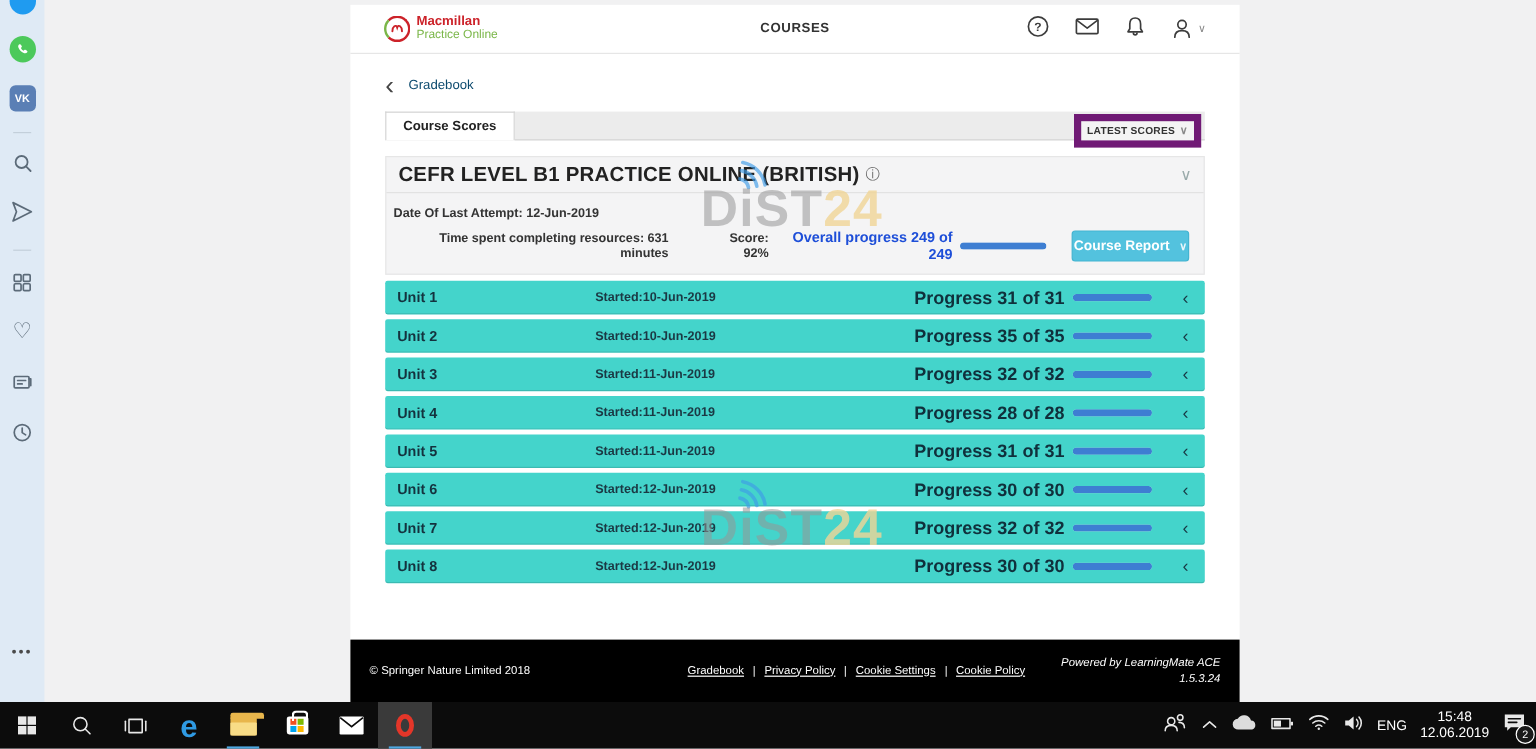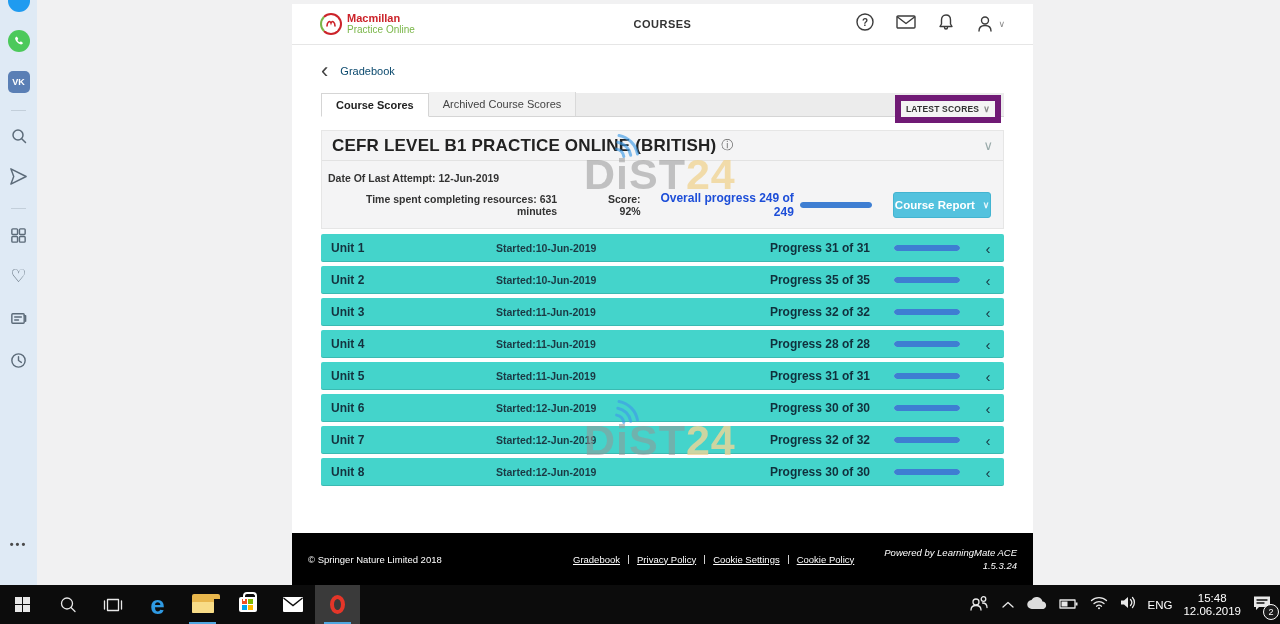--- a/index.html
+++ b/index.html
@@ -55,21 +55,21 @@
   .pbar { height:6px; border-radius:3px; overflow:hidden; }
   .pbar > i { display:block; height:100%; background:#3e7ed2; border-radius:3px; }
   .pbar.gray-track { width:74px; background:#c9ddf1; margin-left:6px; }
   .report-btn { margin-left:21px; margin-right:2px; width:100px; height:26px; background:#53c2de; border:1px solid #43b4d1; border-radius:3px; color:#fff; font-size:11.5px; font-weight:bold; display:flex; align-items:center; justify-content:center; gap:8px; cursor:pointer; }
   .report-btn .chev { font-size:9px; color:#eaf7fb; }
 
   .units { margin-top:5px; }
   .unit-row { height:28px; background:#44d4cb; border-radius:2px; box-shadow:inset 0 -1px 0 rgba(0,0,0,.12); display:flex; align-items:center; padding:0 10px; margin-bottom:4px; cursor:pointer; }
   .u-name { width:165px; font-size:12px; font-weight:bold; color:#14323e; }
   .u-started { flex:1; font-size:10.5px; font-weight:bold; color:#1b3944; }
-  .u-progress { font-size:12px; font-weight:bold; color:#10303c; margin-right:24px; }
+  .u-progress { font-size:15px; font-weight:bold; color:#10303c; margin-right:7px; }
   .pbar.teal-track { width:66px; background:#8fe2dc; margin-right:22px; }
   .u-chevron { width:12px; text-align:center; font-size:15px; color:#173642; line-height:1; }
 
   .page-footer { height:52px; background:#000; flex-shrink:0; display:flex; align-items:center; padding:0 16px; color:#fff; }
   .pf-copy { font-size:9.5px; width:215px; }
   .pf-links { display:flex; align-items:center; gap:8px; font-size:9.5px; margin-left:50px; }
   .pf-links a { color:#fff; text-decoration:underline; cursor:pointer; }
   .pf-sep { width:1px; height:9px; background:#cfcfcf; }
   .pf-right { margin-left:auto; text-align:right; font-size:9.5px; line-height:13px;font-style:italic; }
 
@@ -211,21 +211,20 @@
 
   <div class="content">
 
     <div class="gb-heading">
       <span class="gb-back">‹</span>
       <span class="gb-title">Gradebook</span>
     </div>
 
     <div class="tabs-row">
       <div class="tab active">Course Scores</div>
-      <div class="tab inactive">Archived Course Scores</div>
       <div class="filter-box">
         <span>LATEST SCORES</span>
         <span class="chev-small">∨</span>
       </div>
     </div>
 
     <div class="course-panel">
       <div class="cp-header">
         <span class="cp-title">CEFR LEVEL B1 PRACTICE ONLINE (BRITISH)</span>
         <span class="cp-info">ⓘ</span>

